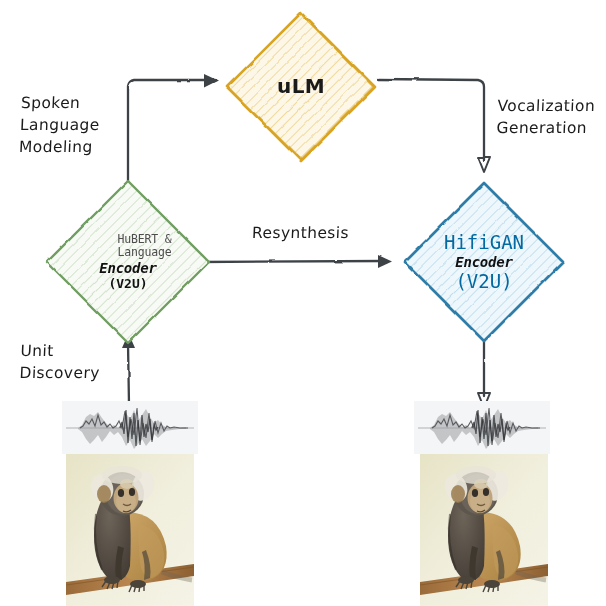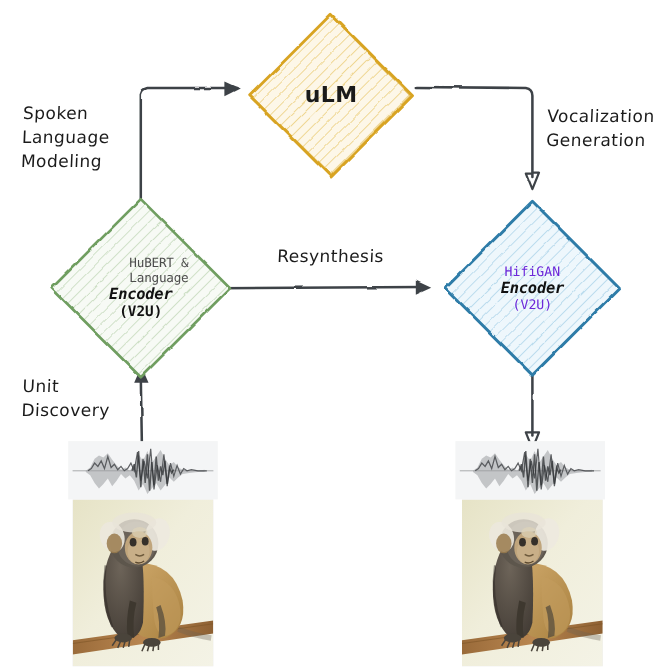--- a/index.html
+++ b/index.html
@@ -7,21 +7,21 @@
   #stage{position:relative;width:606px;height:606px;background:#fff;}
 
   
   .node{position:absolute;display:flex;align-items:center;justify-content:center;}
   .node svg.shape{position:absolute;left:0;top:0;overflow:visible;}
   .node .labels{position:relative;z-index:3;text-align:center;line-height:1.18;
                  font-family:"DejaVu Sans Mono","Liberation Mono",monospace;}
   .l-sub{font-size:11.5px;color:#4d4d4d;letter-spacing:-.2px;white-space:nowrap;margin-left:33px;}
   .l-main{font-size:14px;font-weight:bold;color:#111;letter-spacing:-.2px;white-space:nowrap;font-style:italic;}
   .l-sub2{font-size:13px;font-weight:bold;color:#111;white-space:nowrap;}
-  .l-plain{font-size:12px;color:#6d28d9;white-space:nowrap;}
+  .l-plain{font-size:19px;color:#0369a1;white-space:nowrap;}
   .ulm-text{font-family:"DejaVu Sans","Liberation Sans",sans-serif;font-size:20px;
             font-weight:bold;color:#1a1a1a;letter-spacing:.3px;}
 
   
   .hand{position:absolute;font-family:"DejaVu Sans","Liberation Sans",sans-serif;
         font-size:15.5px;color:#1b1b1b;line-height:1.42;letter-spacing:.4px;
         transform:skewX(-2.5deg);white-space:nowrap;}
 
   
   .wavebox{position:absolute;background:#f4f5f6;overflow:hidden;}

